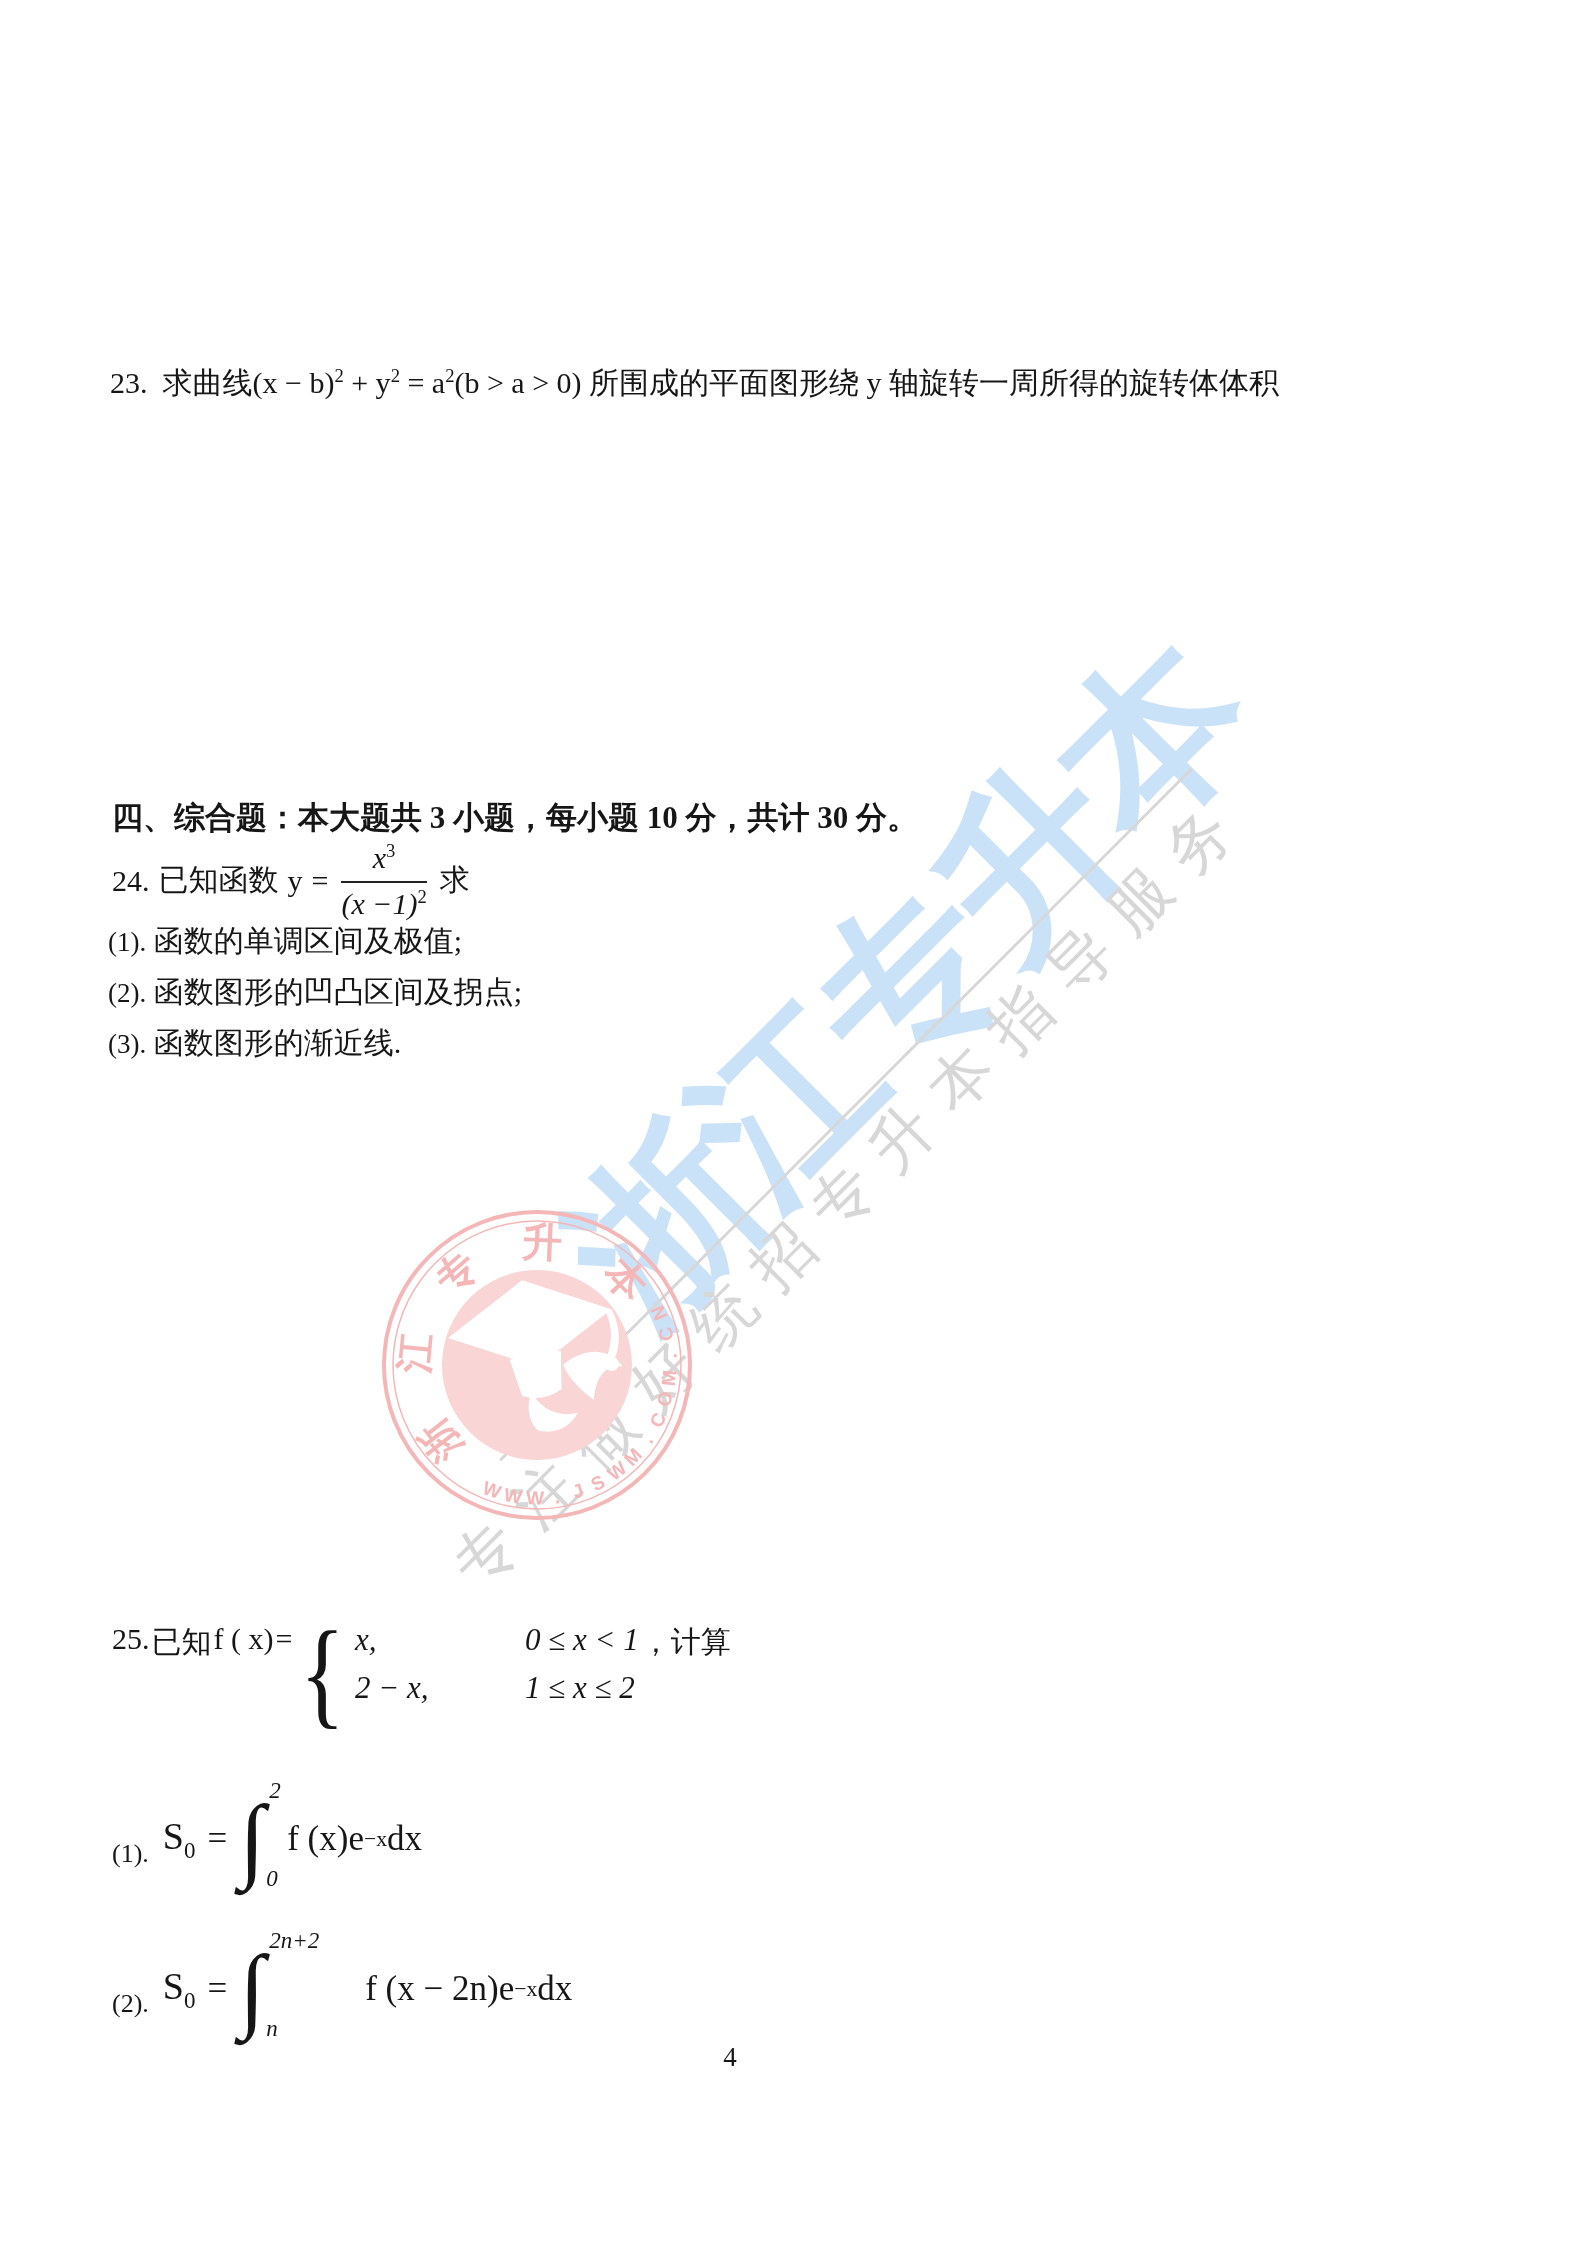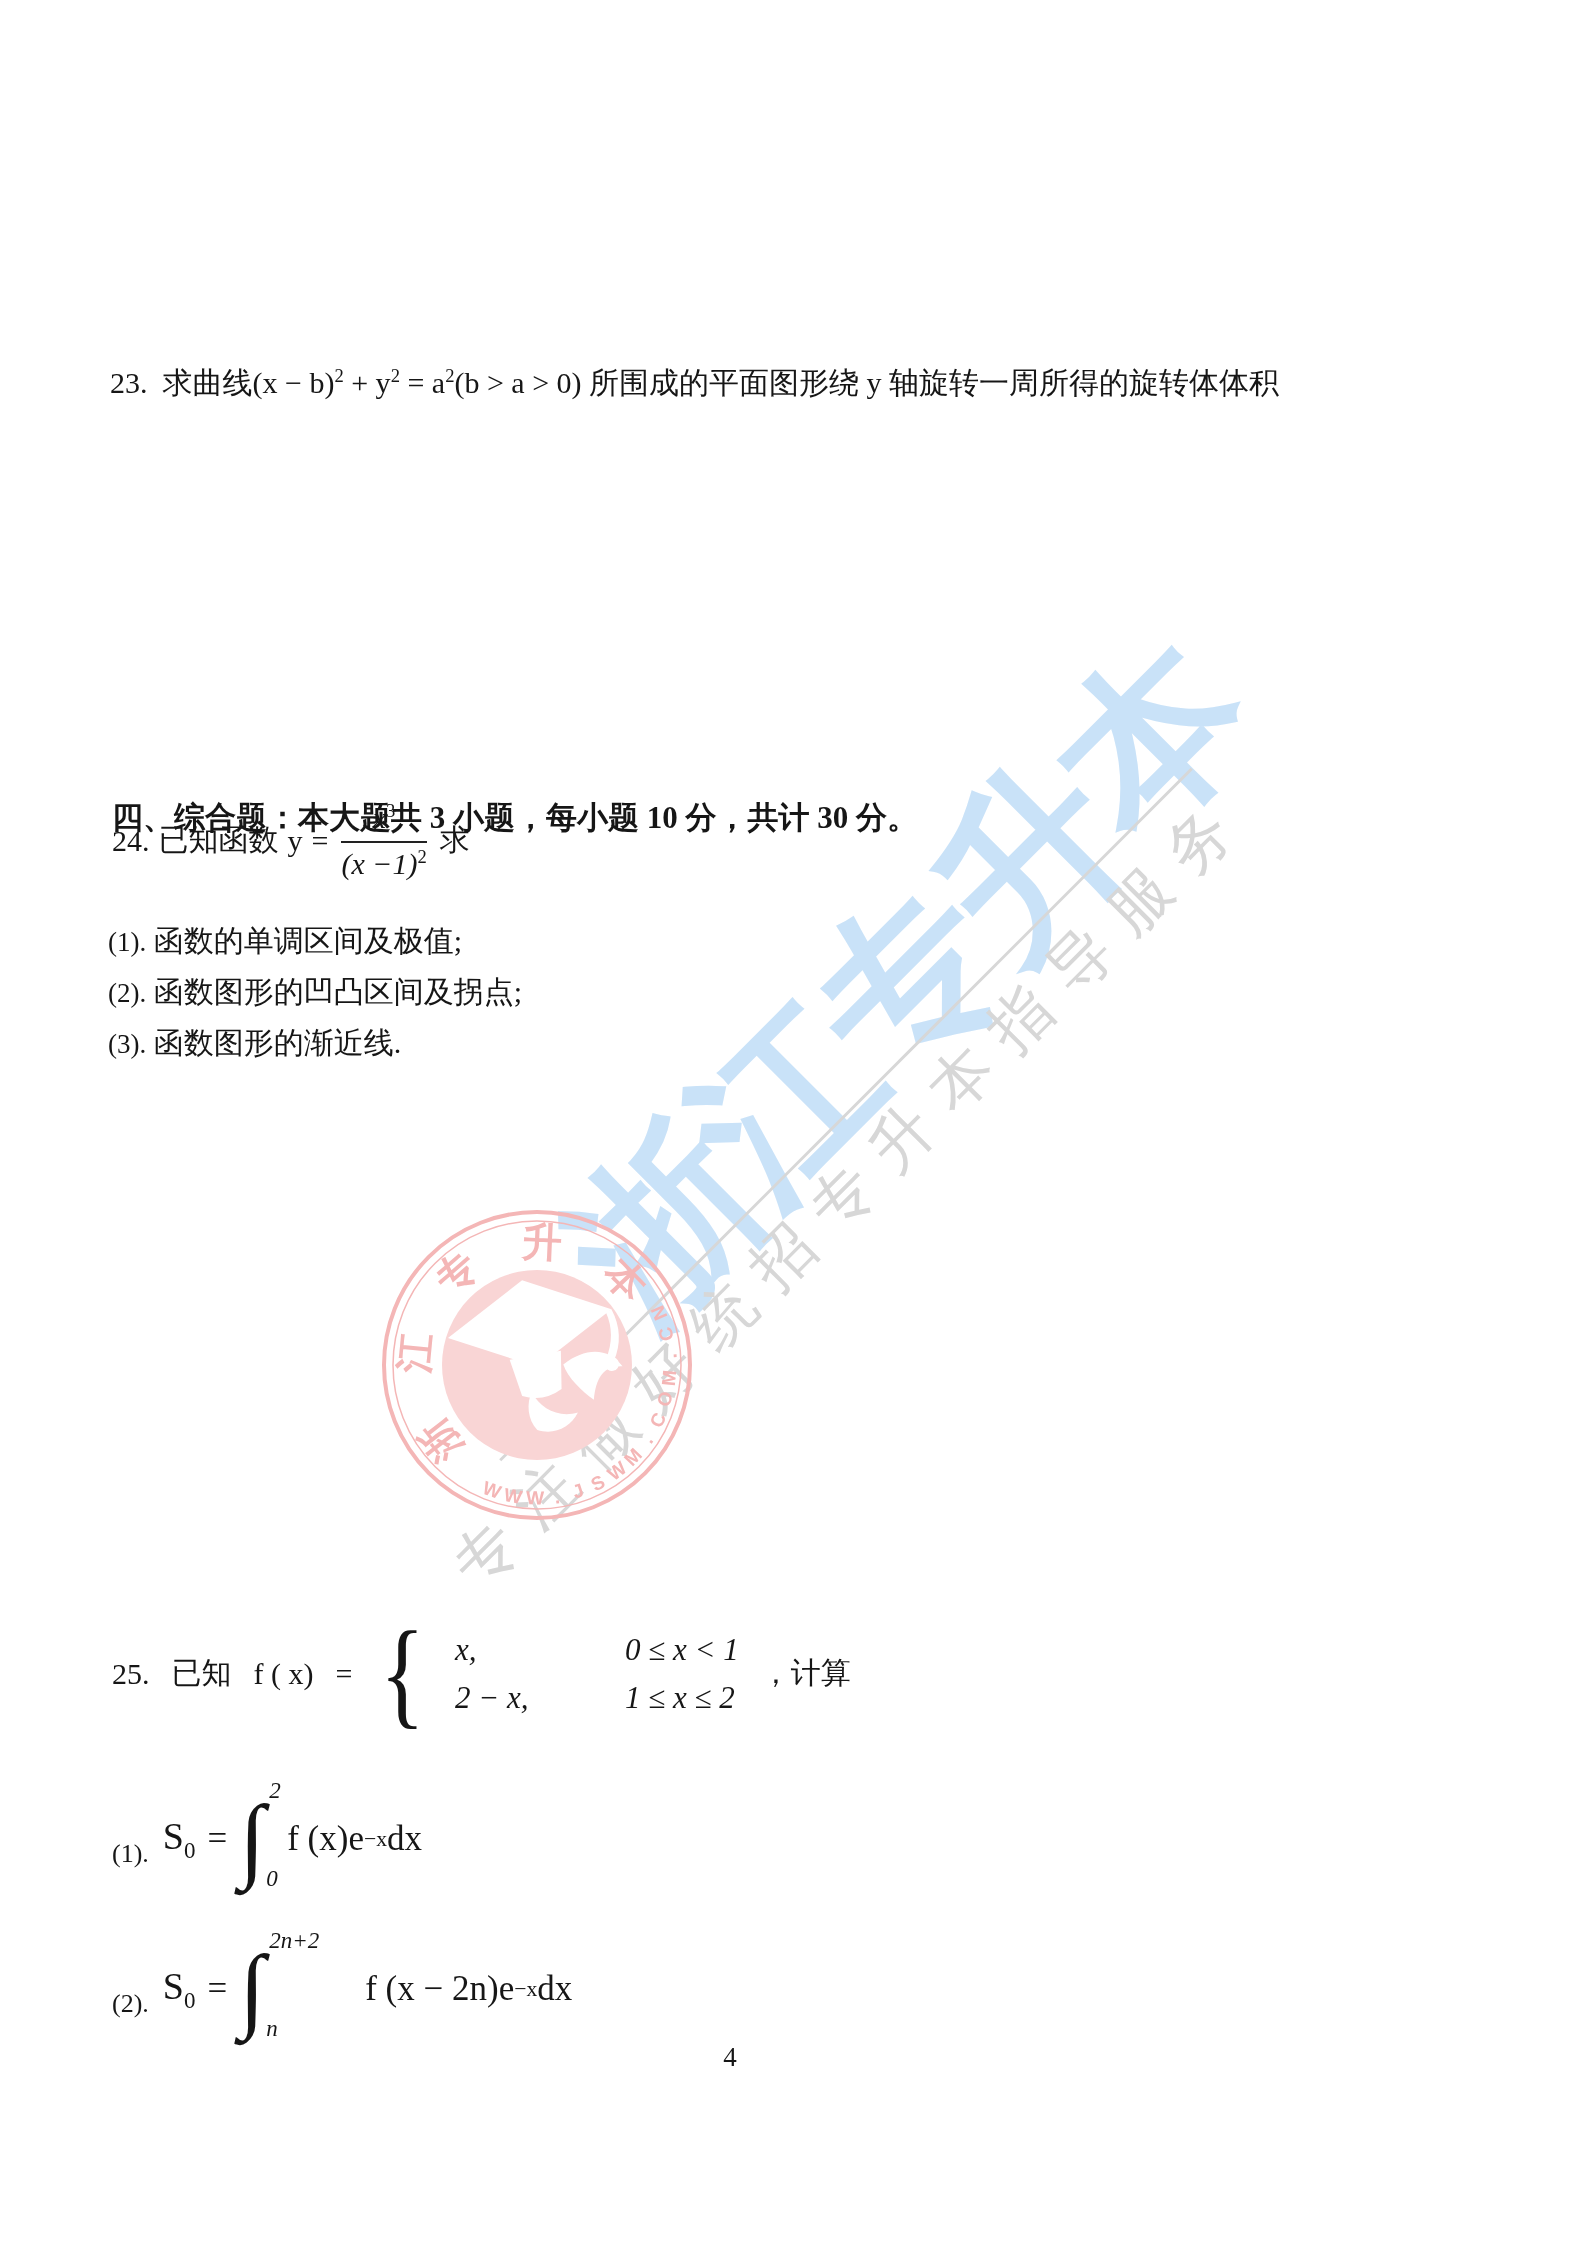--- a/index.html
+++ b/index.html
@@ -29,30 +29,30 @@
   .arc-ch.zh{font-weight:bold;font-family:"Liberation Serif","DejaVu Serif",serif}
   .arc-ch.lat{font-family:"Liberation Sans","DejaVu Sans",sans-serif;font-weight:bold}
 
   
   .q23{left:110px;top:360px;font-size:30px;line-height:1.5}
 
   
   .heading{left:112px;top:797px;font-size:31px;font-weight:bold}
 
   
-  .q24{left:112px;top:796px;display:flex;align-items:center;gap:9px;font-size:30px}
+  .q24{left:112px;top:836px;display:flex;align-items:center;gap:9px;font-size:30px}
   .frac{display:inline-block;text-align:center;font-size:30px;line-height:1.15;margin:4px 4px}
   .frac .num{display:block;border-bottom:2px solid #222;padding:0 18px 5px}
   .frac .den{display:block;padding-top:3px}
   .q24-items{left:108px;top:916px;font-size:30px;line-height:49px;z-index:2;position:absolute}
   .q24-items .row{white-space:nowrap}
   .sub-num{font-size:27px}
 
   
-  .q25{left:112px;top:1622px;display:flex;align-items:center;gap:22px;font-size:30px}
+  .q25{left:112px;top:1622px;display:flex;align-items:flex-start;gap:2px;font-size:30px}
   .brace{font-size:118px;font-weight:400;line-height:0.88;transform:scaleX(0.8);display:inline-block}
   .cases{display:inline-flex;flex-direction:column;gap:12px;font-size:31px;margin-left:2px}
   .case{display:flex}
   .case .val{width:170px}
 
   
   .sline{display:flex;align-items:center;font-size:35px}
   .s1{left:112px;top:1788px}
   .s2{left:112px;top:1938px}
   .sub-label{font-size:26px;margin-top:30px;margin-right:14px}

